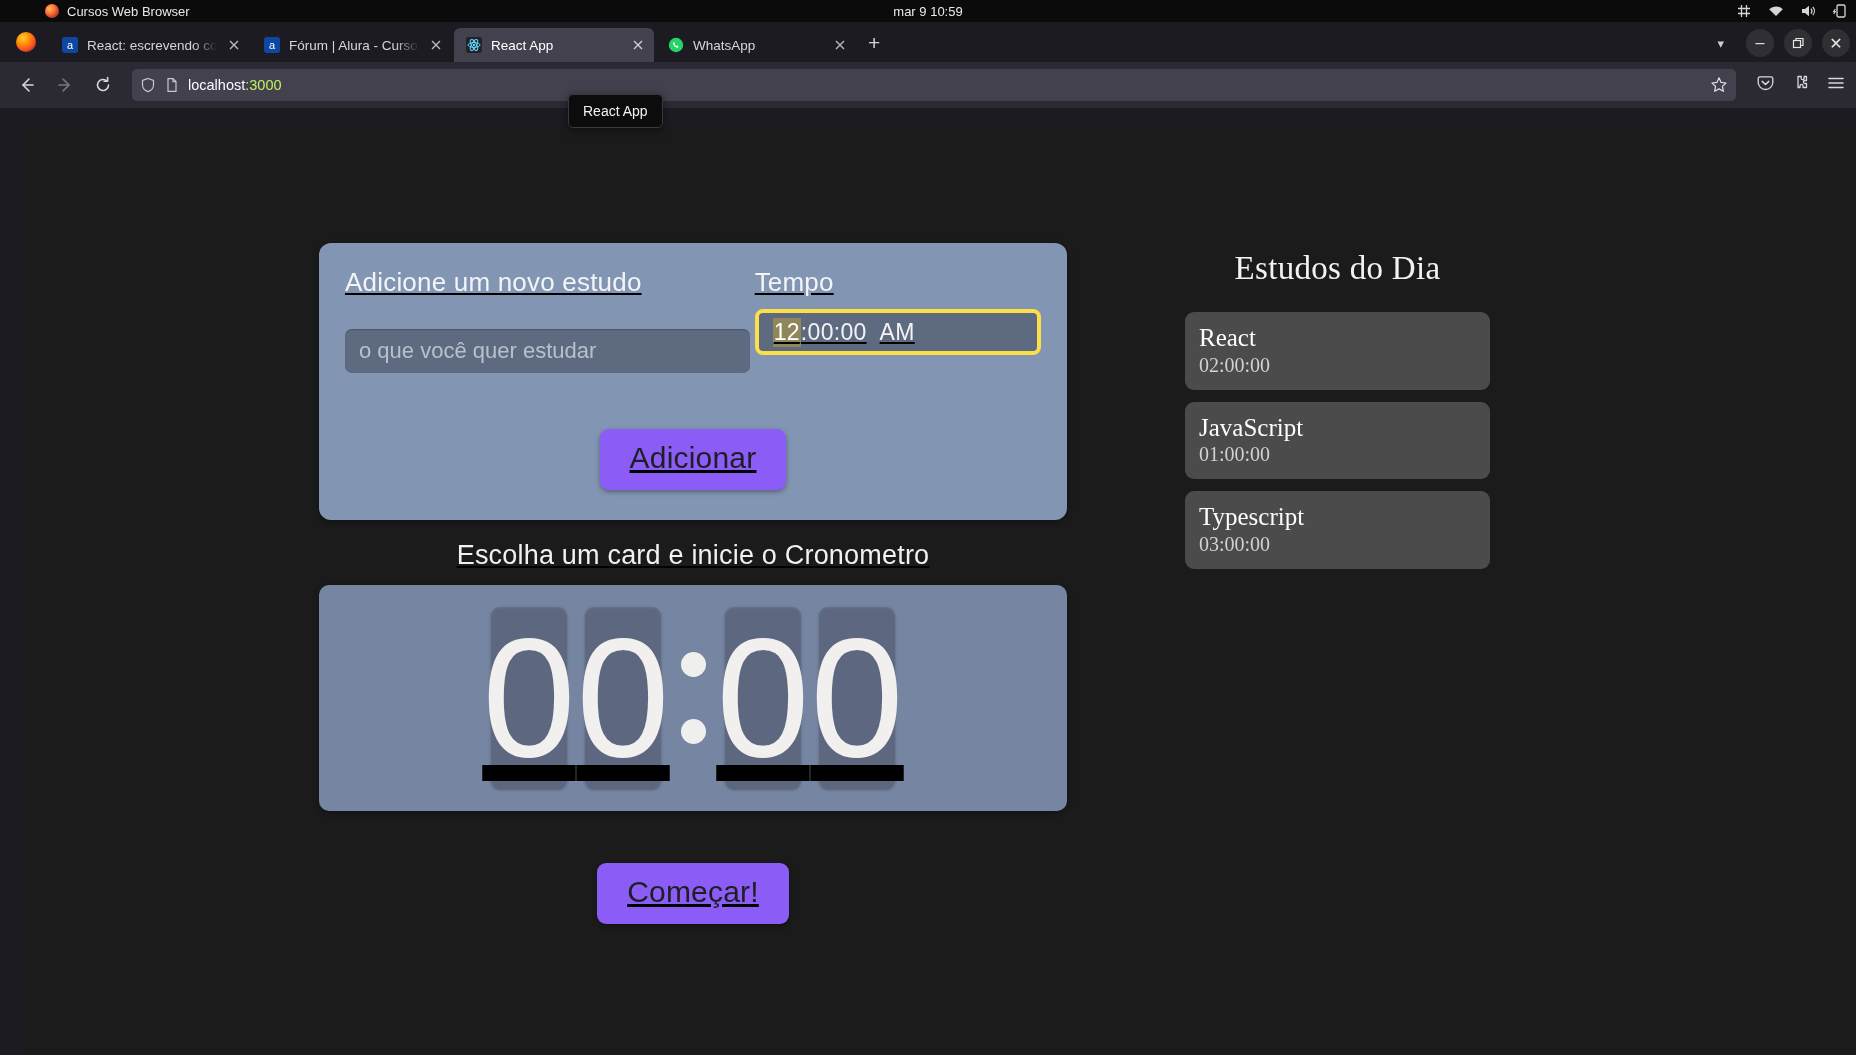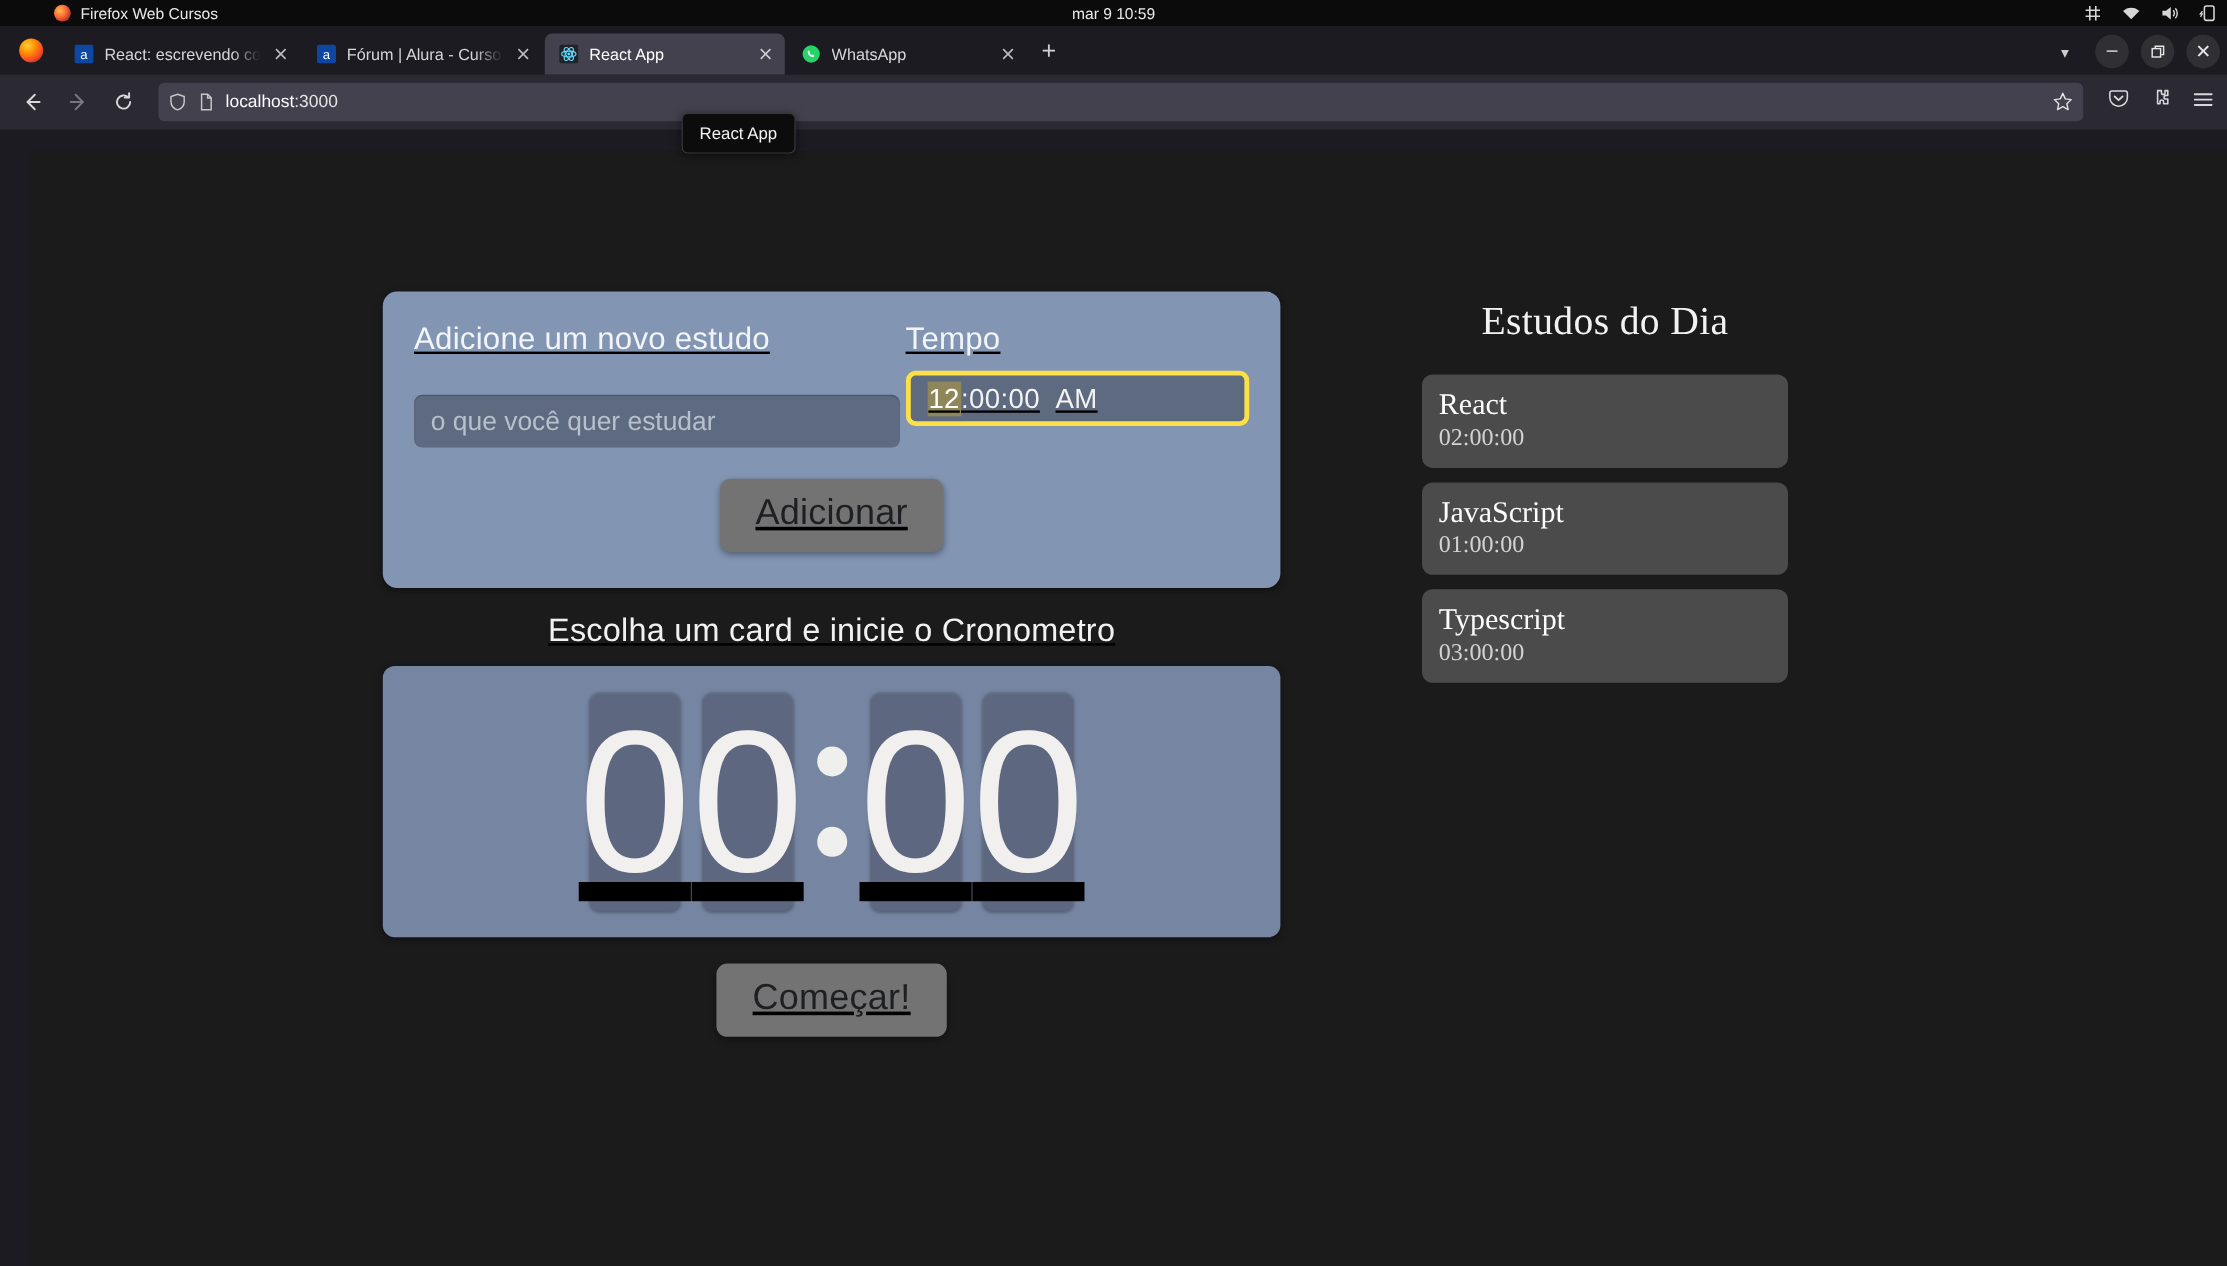--- a/index.html
+++ b/index.html
@@ -67,21 +67,21 @@
     height: 46px; background: #2b2a33; display: flex; align-items: center; padding: 0 10px; gap: 4px;
   }
   .navbtn { width: 34px; height: 34px; display: flex; align-items: center; justify-content: center; color: #d8d8da; }
   .navbtn.dim { color: #78787e; }
   .urlbar {
     flex: 1 1 auto; height: 32px; margin: 0 8px; background: #42414d; border-radius: 5px;
     display: flex; align-items: center; gap: 8px; padding: 0 8px; position: relative;
   }
   .urltext { font-size: 14.5px; color: #fbfbfe; }
   .urltext .host { color: #fbfbfe; }
-  .urltext .port { color: #e5e5e5; }
+  .urltext .port { color: #bef264; }
   .urlright { margin-left: auto; display: flex; align-items: center; }
   .navicons { display: flex; align-items: center; gap: 16px; padding-left: 8px; color: #d8d8da; }
 
   .tooltip {
     position: absolute; left: 568px; top: 72px; z-index: 40;
     background: #0c0c0d; color: #f2f2f2; font-size: 14px;
     padding: 8px 14px; border-radius: 5px; border: 1px solid #38383d;
     box-shadow: 0 2px 8px rgba(0,0,0,.5);
   }
 
@@ -116,24 +116,25 @@
   .text-input::placeholder { color: #b8c0cd; }
   .time-input {
     width: 100%; height: 46px; background: #5d6a80; border: 4px solid #fde047; border-radius: 8px;
     display: flex; align-items: center; padding: 0 14px; gap: 0px;
     color: #f3f3f3; font-size: 23px; letter-spacing: .3px;
   }
   .time-input .sel { background: #8f8759; color: #fff; padding: 1px 1px; }
   .time-input .ampm { margin-left: 13px; }
   .btn-row { display: flex; justify-content: center; margin-top: 26px; }
   .btn {
-    background: #737373; color: #1d1f22; border: none; border-radius: 9px;
+    background: #8b5cf6; color: #1d1f22; border: none; border-radius: 9px;
     font-family: "Liberation Sans", sans-serif; font-size: 30px;
     padding: 12px 30px 15px; cursor: pointer; letter-spacing: .2px;
     box-shadow: 0 2px 5px rgba(0,0,0,.35);
+    margin-top: 30px;
   }
 
   .sub-title {
     color: #f1f1f1; font-size: 27px; text-align: center; margin: 20px 0 14px; letter-spacing: .2px;
   }
 
   .clock-wrap {
     background: #7686a2; border-radius: 10px; padding: 22px 40px;
     display: flex; align-items: center; justify-content: center; gap: 4px;
     box-shadow: 0 2px 6px rgba(0,0,0,.35);
@@ -163,21 +164,21 @@
   .study-card .name { color: #fdfdfd; font-size: 25px; line-height: 1.18; }
   .study-card .time { color: #d2d2d2; font-size: 20px; line-height: 1.2; margin-top: 0; }
 </style>
 </head>
 <body>
 
 <div class="os-bar">
 
   <span class="os-app">
     <span class="ff-logo-sm"></span>
-    <span>Firefox Web Cursos</span>
+    <span>Cursos Web Browser</span>
   </span>
   <span class="os-center">mar 9  10:59</span>
   <span class="os-tray">
     <svg class="tray-ico" viewBox="0 0 16 16">
       <g fill="none" stroke="#e8e8e8" stroke-width="1.3">
         <path d="M2 5.5h12M2 10.5h12M5.5 2v12M10.5 2v12"></path>
       </g>
     </svg>
     <svg class="tray-ico" viewBox="0 0 16 16">
       <path d="M8 13 L1.2 6.2 A9.6 9.6 0 0 1 14.8 6.2 Z" fill="#e8e8e8"></path>

